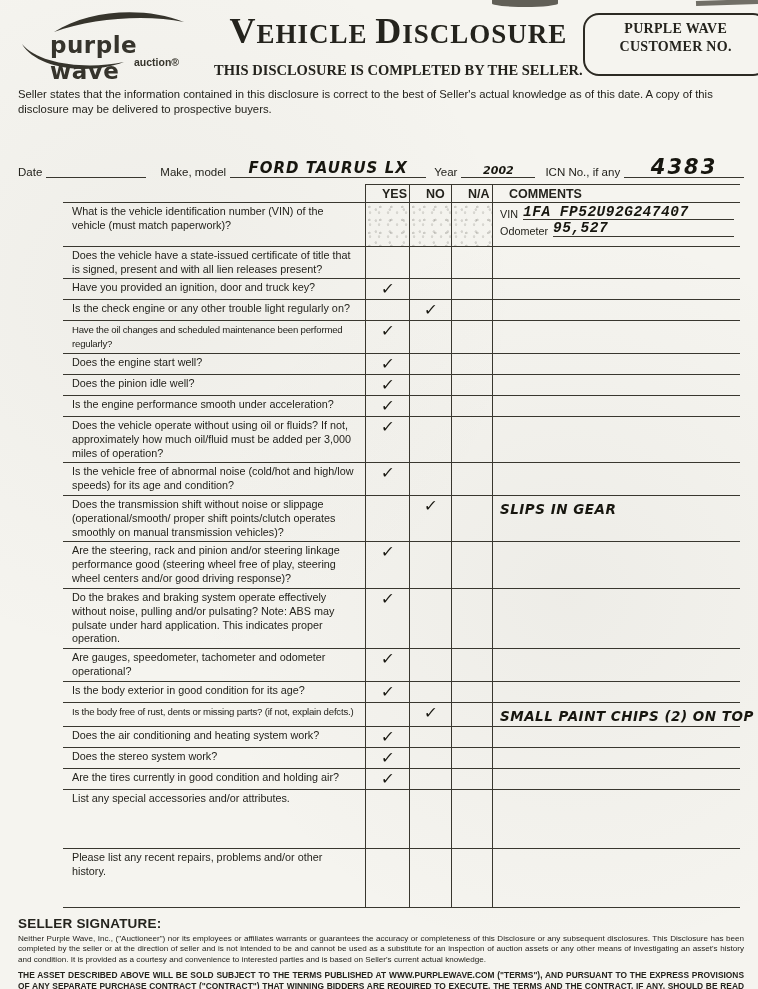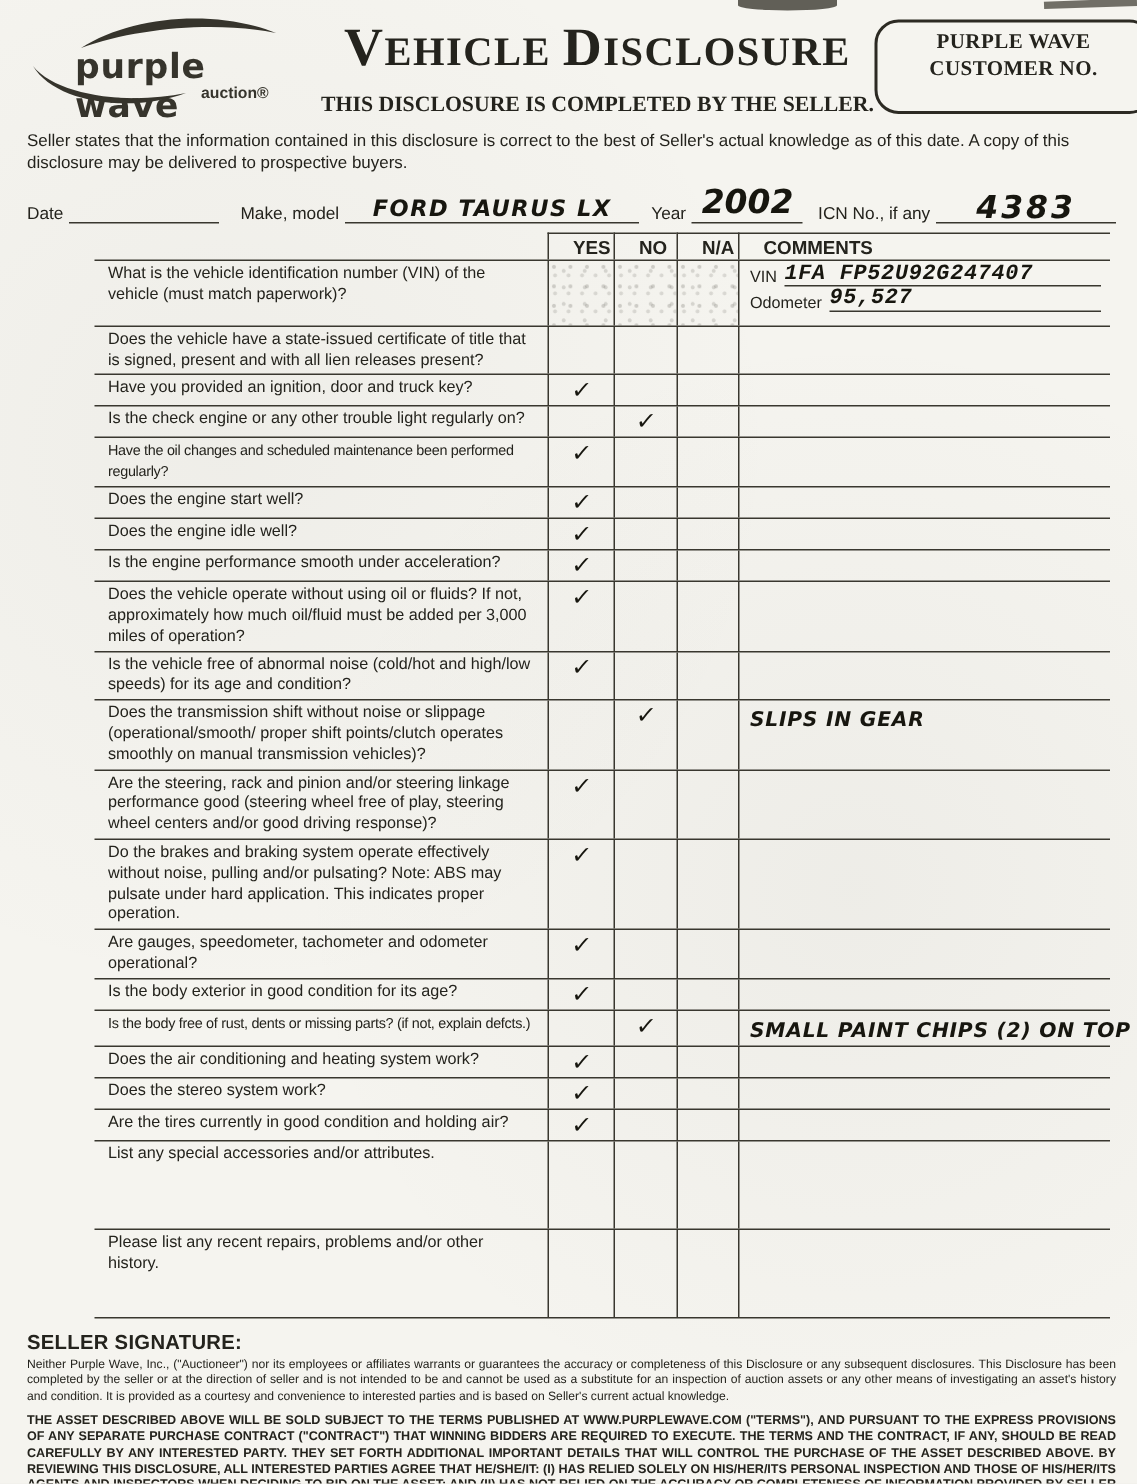--- a/index.html
+++ b/index.html
@@ -38,22 +38,22 @@
   .intro{font-size:11.3px;line-height:1.32;margin:8px 0 6px 2px;}
   .field-line{display:flex;align-items:flex-end;font-size:11.5px;margin:4px 0 6px 2px;}
   .field-line .lbl{white-space:nowrap;padding-right:4px;}
   .uline{border-bottom:1.6px solid var(--line);display:flex;align-items:flex-end;justify-content:center;}
   .u-date{width:100px;margin-right:14px;height:16px;}
   .u-make{width:196px;margin-right:8px;}
   .u-year{width:74px;margin-right:10px;}
   .u-icn{flex:1;}
   .hand{font-family:"DejaVu Sans",sans-serif;font-style:italic;font-weight:700;color:var(--hand);}
   .hw-make{font-size:15px;letter-spacing:1px;white-space:nowrap;}
-  .hw-year{font-size:22px;}
-  .hw-icn{font-size:21px;letter-spacing:2px;line-height:.9;}
+  .hw-year{font-size:11px;}
+  .hw-icn{font-size:21px;letter-spacing:2px;line-height:.9;margin-top:35px;}
 
   
   .vtable{margin-left:47px;width:677px;border-bottom:1.7px solid var(--line);}
   .thead,.trow{display:grid;grid-template-columns:302px 44px 42px 41px 1fr;}
   .thead .hcell{border-left:1.7px solid var(--line);border-top:1.7px solid var(--line);font-weight:bold;font-size:12.5px;padding:2px 2px 1px 16px;}
   .thead .hcell.q{border:none;}
   .trow{border-top:1.7px solid var(--line);min-height:21px;}
   .cell{min-height:100%;}
   .c-q{padding:2px 6px 2px 9px;font-size:10.8px;line-height:1.28;}
   .c-q .condensed{font-size:9.6px;letter-spacing:-.2px;}
@@ -183,21 +183,21 @@
     <div class="cell c-com"></div>
   </div>
         <div class="trow">
     <div class="cell c-q"><span>Does the engine start well?</span></div>
     <div class="cell c-chk"><span class="hand check">✓</span></div>
     <div class="cell c-chk"><span class="hand check"></span></div>
     <div class="cell c-chk"><span class="hand check"></span></div>
     <div class="cell c-com"></div>
   </div>
         <div class="trow">
-    <div class="cell c-q"><span>Does the engine idle well?</span></div>
+    <div class="cell c-q"><span>Does the pinion idle well?</span></div>
     <div class="cell c-chk"><span class="hand check">✓</span></div>
     <div class="cell c-chk"><span class="hand check"></span></div>
     <div class="cell c-chk"><span class="hand check"></span></div>
     <div class="cell c-com"></div>
   </div>
         <div class="trow">
     <div class="cell c-q"><span>Is the engine performance smooth under acceleration?</span></div>
     <div class="cell c-chk"><span class="hand check">✓</span></div>
     <div class="cell c-chk"><span class="hand check"></span></div>
     <div class="cell c-chk"><span class="hand check"></span></div>

